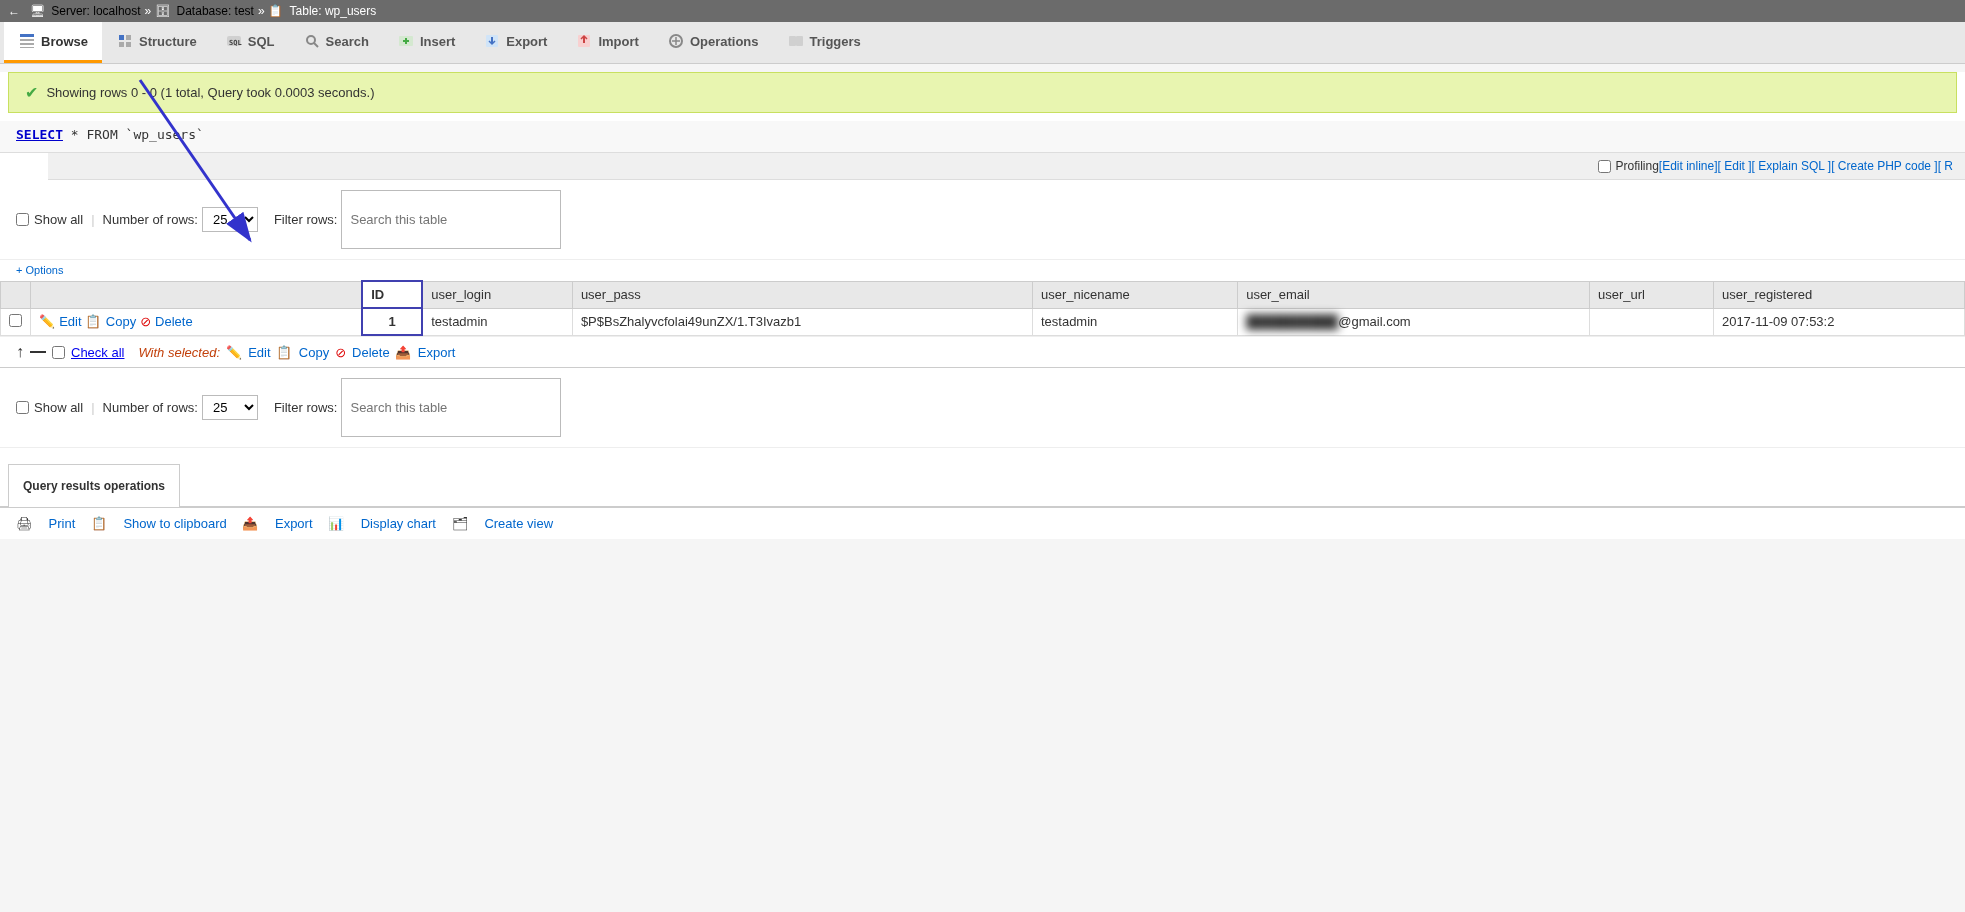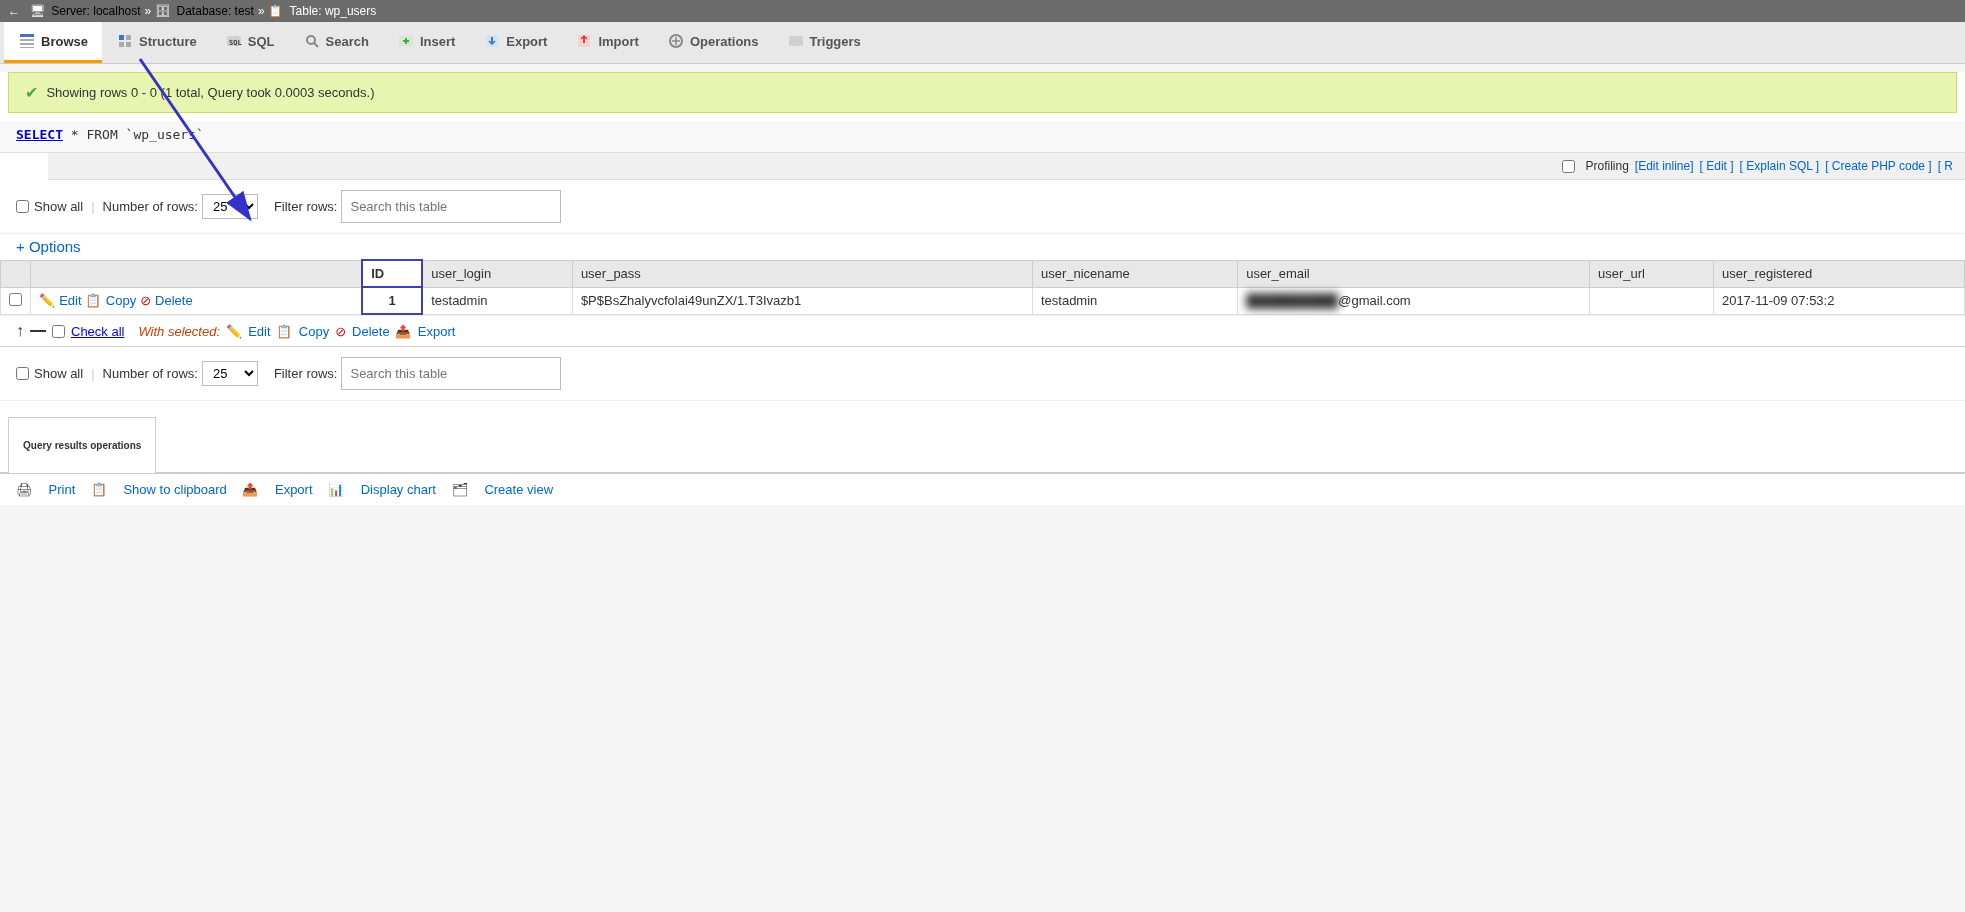--- a/index.html
+++ b/index.html
@@ -69,21 +69,20 @@
     .sql-backtick { color: #333; }
 
     
     .profiling-bar {
       display: flex;
       justify-content: flex-end;
       align-items: flex-end;
       padding: 6px 12px;
       background: #f0f0f0;
       border-bottom: 1px solid #ddd;
-      gap: 6px;
       font-size: 12px;
       margin-left: 48px;
     }
     .profiling-bar a { color: #06c; text-decoration: none; }
     .profiling-bar input[type=checkbox] { margin-right: 4px; }
 
     
     .controls-row {
       display: flex;
       align-items: center;
@@ -95,34 +94,34 @@
     .controls-row label { display: flex; align-items: center; gap: 5px; cursor: pointer; }
     .controls-row select {
       padding: 3px 6px;
       border: 1px solid #bbb;
       background: #fff;
       font-size: 13px;
     }
     .filter-label { margin-left: 12px; }
     .filter-input {
       border: 1px solid #bbb;
-      padding: 8px 8px;
+      padding: 21px 8px;
       width: 220px;
       font-size: 13px;
       background: #fff;
       color: #aaa;
     }
     .divider-v { color: #ccc; margin: 0 4px; }
 
     
     .options-link {
       padding: 4px 16px;
       color: #06c;
       cursor: pointer;
-      font-size: 15px;
+      font-size: 11px;
       background: #fff;
     }
 
     
     .table-container {
       overflow-x: auto;
       background: #fff;
       margin: 0;
     }
 
@@ -176,23 +175,23 @@
     .with-selected {
       font-style: italic;
       color: #c2410c;
       margin-left: 8px;
     }
     .query-results-tab {
       background: #f0f0f0;
       border: 1px solid #ccc;
       border-bottom: none;
       display: inline-block;
-      padding: 22px 14px;
+      padding: 14px 14px;
       font-weight: bold;
-      font-size: 10px;
+      font-size: 12px;
       margin-bottom: -1px;
       position: relative;
       background: #fff;
     }
     .query-results-actions {
       padding: 8px 16px;
       display: flex;
       align-items: center;
       gap: 16px;
       border-top: 1px solid #ccc;

